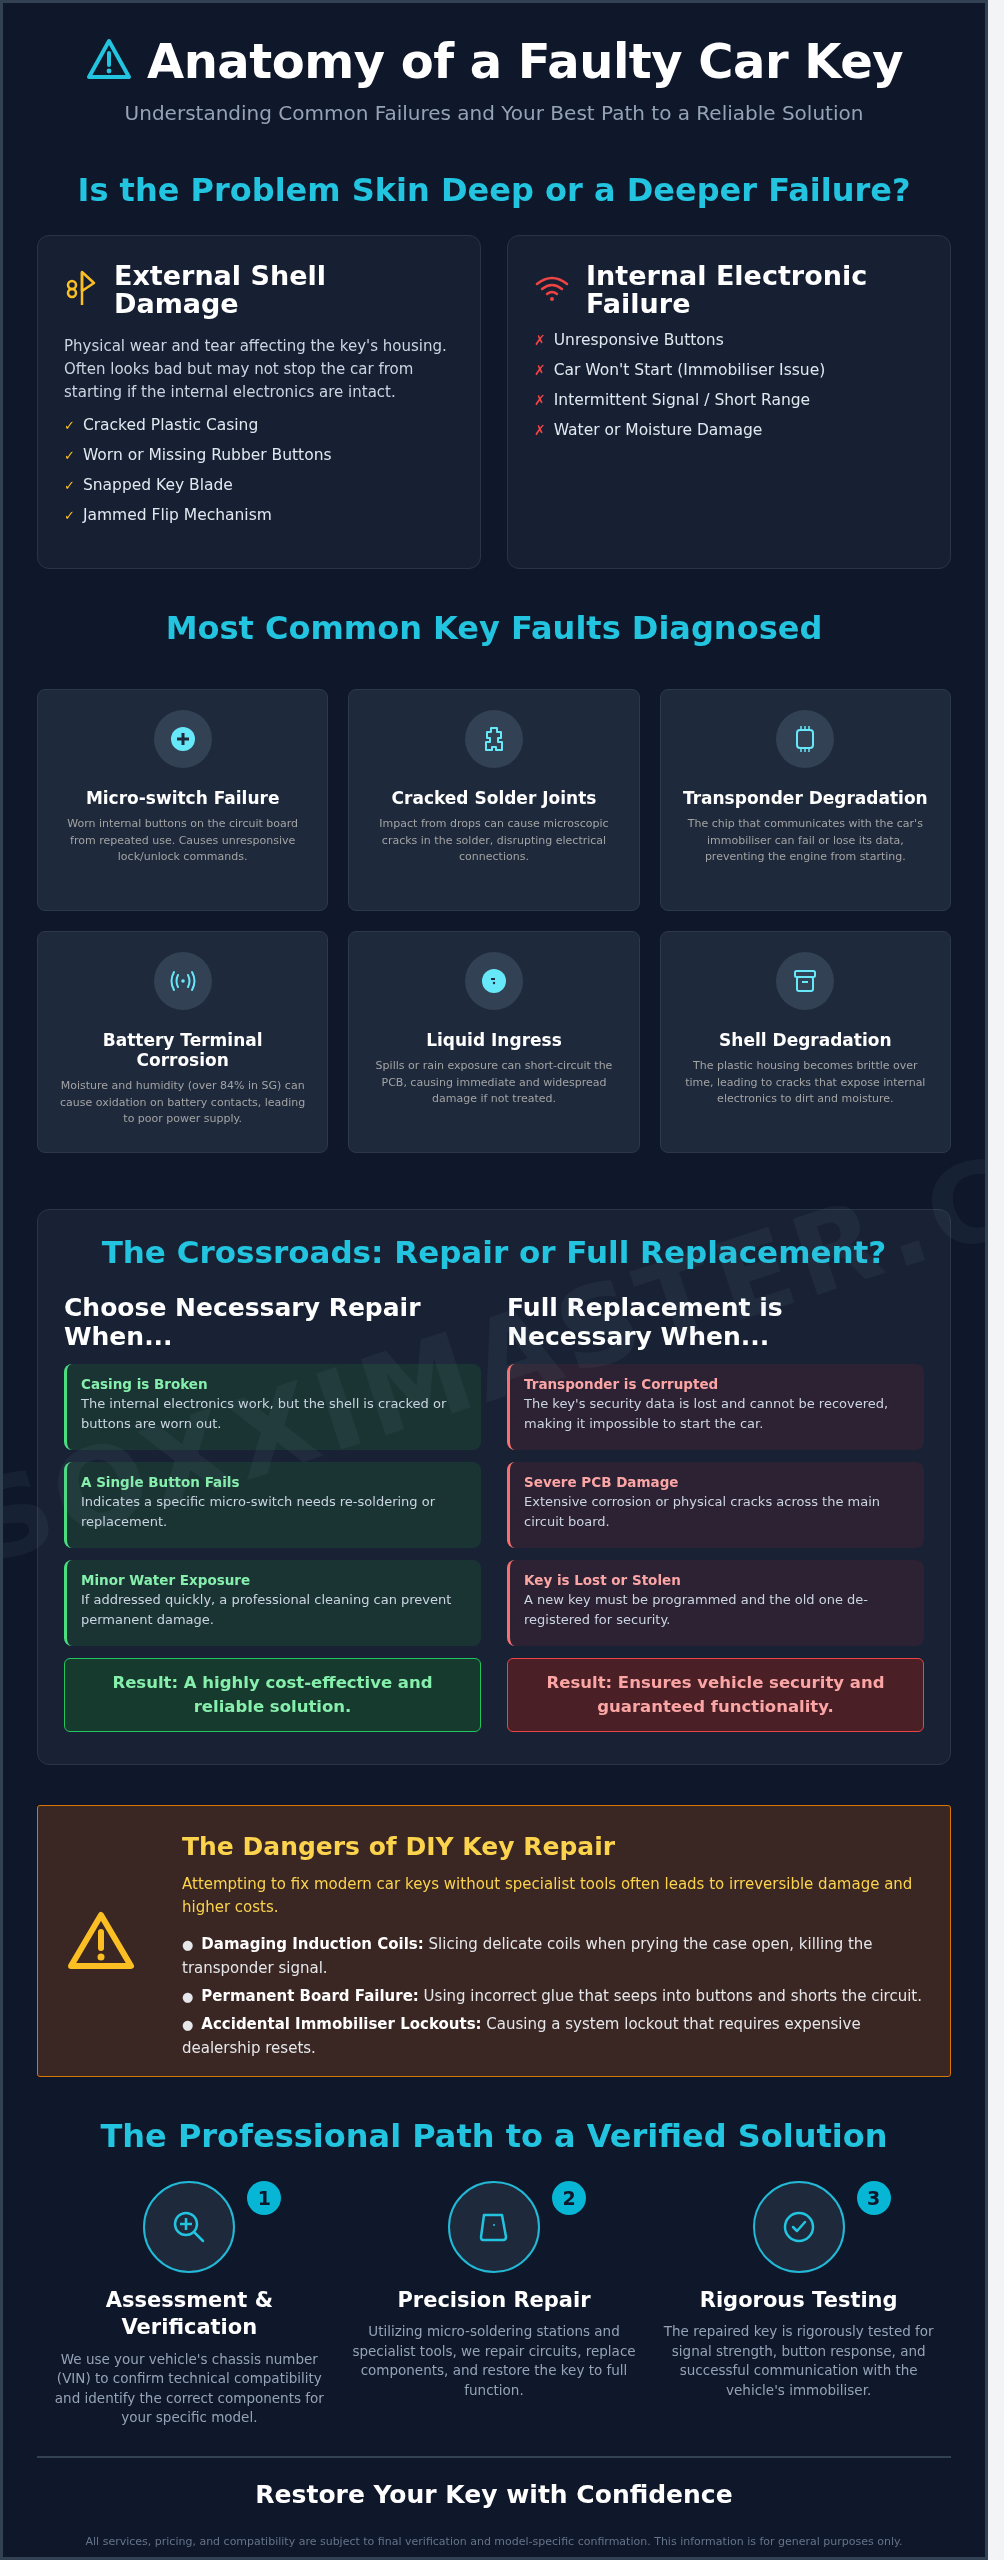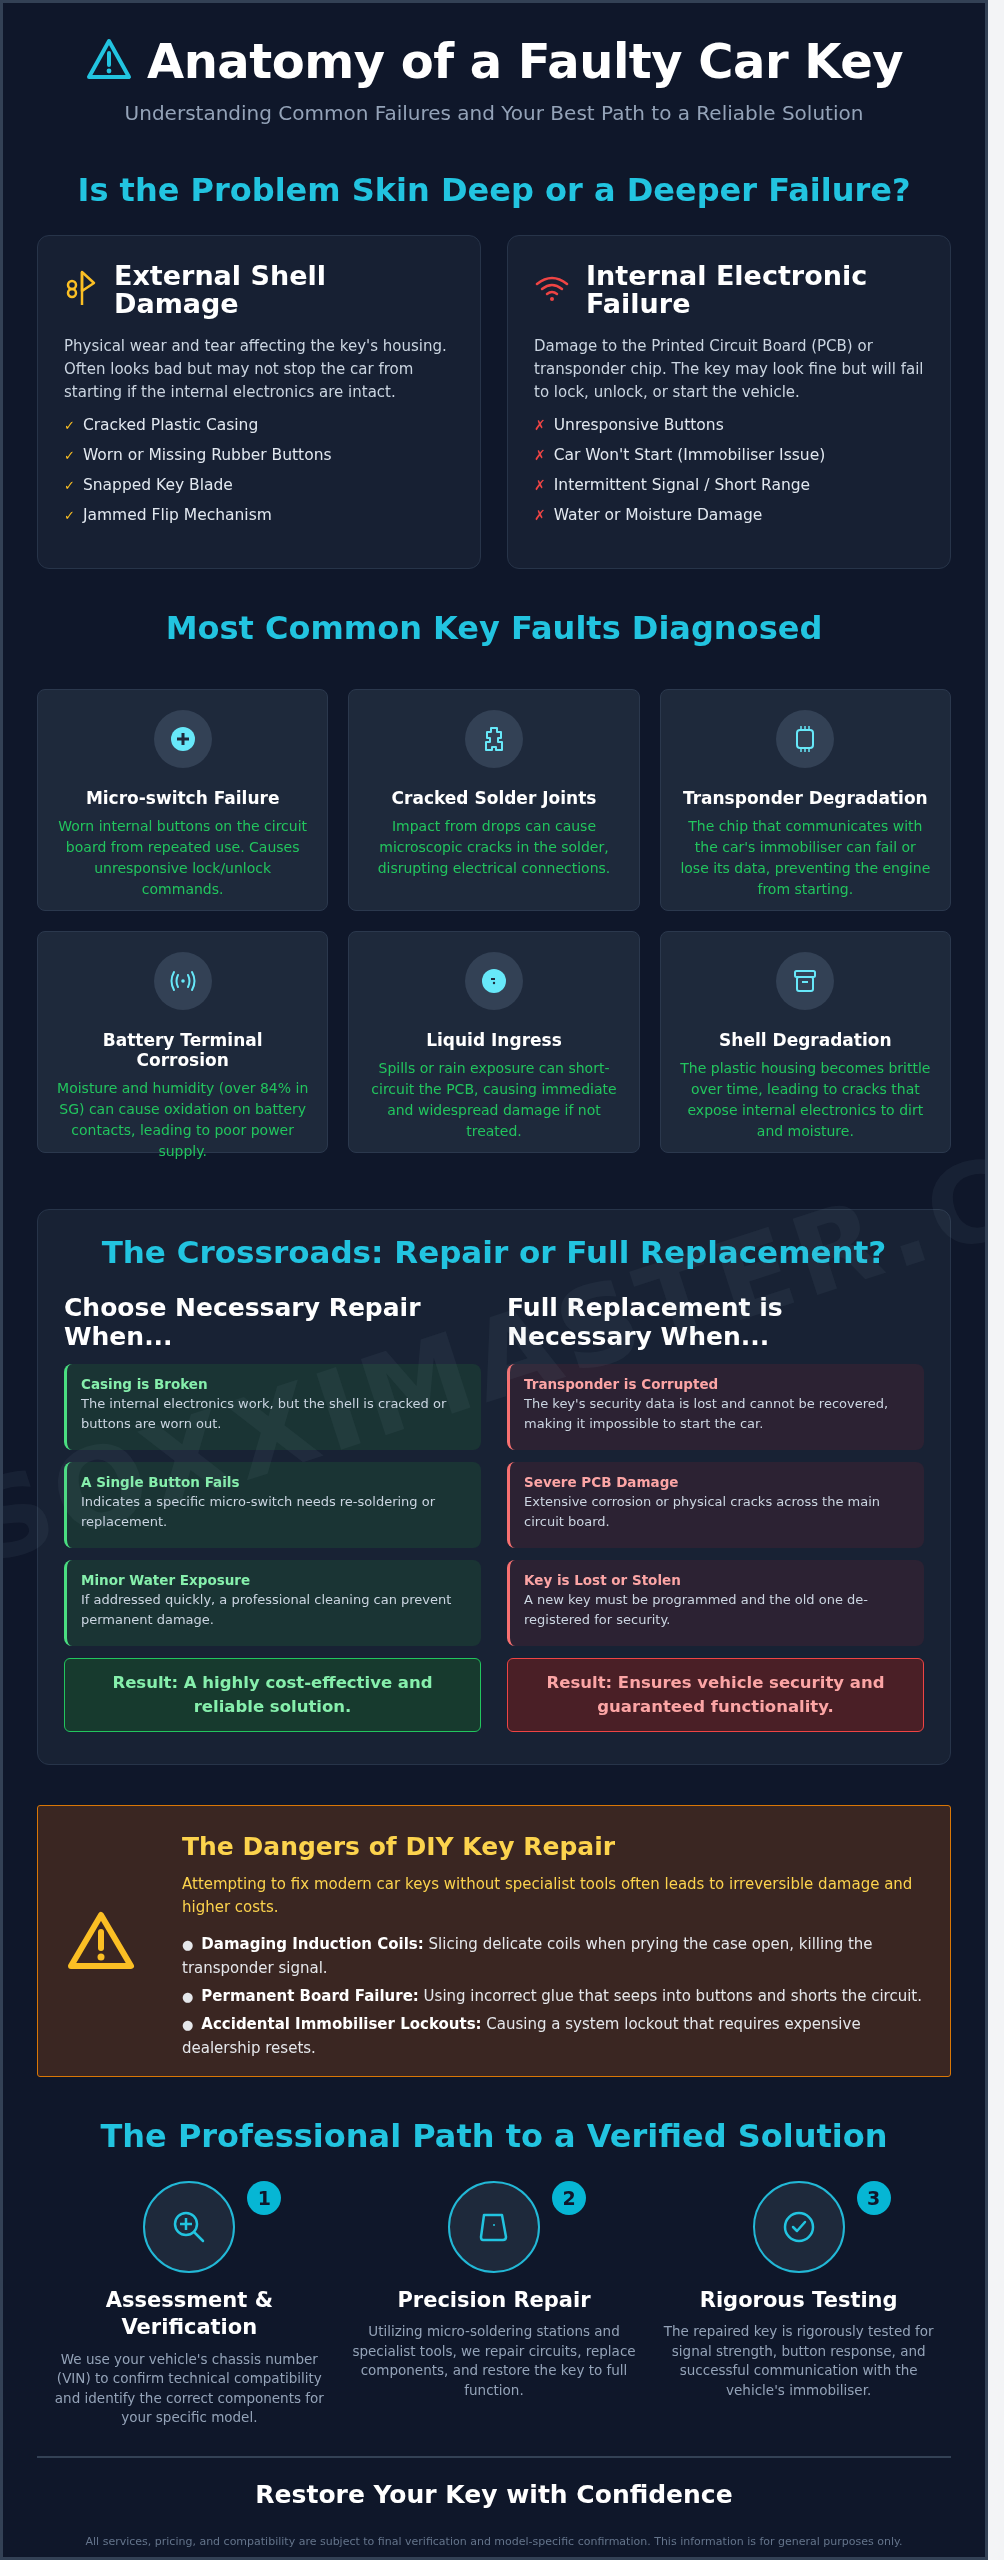--- a/index.html
+++ b/index.html
@@ -53,21 +53,21 @@
   .faults { display: grid; grid-template-columns: repeat(3, 1fr); gap: 20px 20px; padding: 16px 34px; margin-top: 26px; }
   .fault {
     background: #1e293b; border: 1px solid #2b384d; border-radius: 8px;
     height: 222px; text-align: center; padding: 20px 18px 0;
   }
   .fault-icon {
     width: 58px; height: 58px; border-radius: 50%; background: #334155;
     margin: 0 auto; display: flex; align-items: center; justify-content: center;
   }
   .fault-title { font-size: 17px; font-weight: bold; color: #ffffff; margin-top: 20px; }
-  .fault-desc { font-size: 14px; color: #22c55e; line-height: 1.5; margin-top: 8px; }
+  .fault-desc { font-size: 11px; color: #a3a3a3; line-height: 1.5; margin-top: 8px; }
 
   .crossroads {
     margin: 40px 34px 0; background: #182234; border: 1px solid #273449;
     border-radius: 12px; padding: 24px 26px 26px; position: relative; height: 556px;
   }
   .cr-title { margin-top: 0; font-size: 31px; }
   .cr-cols { display: flex; gap: 26px; margin-top: 24px; }
   .cr-col { flex: 1; }
   .cr-col-title { font-size: 25px; font-weight: bold; color: #ffffff; line-height: 1.15; height: 70px; }
   .cr-item {
@@ -183,21 +183,20 @@
         <span>
           <svg width="36" height="30" viewBox="0 0 36 30">
               <path d="M3 11 Q18 -1 33 11" fill="none" stroke="#ef4444" stroke-width="2.5" stroke-linecap="round"></path>
               <path d="M8 16 Q18 8 28 16" fill="none" stroke="#ef4444" stroke-width="2.5" stroke-linecap="round"></path>
               <path d="M13 21 Q18 17 23 21" fill="none" stroke="#ef4444" stroke-width="2.5" stroke-linecap="round"></path>
               <circle cx="18" cy="26" r="2" fill="#ef4444"></circle>
             </svg>
         </span>
         <h3 class="cc-title">Internal Electronic Failure</h3>
       </div>
-      <p class="cc-desc">Damage to the Printed Circuit Board (PCB) or transponder chip. The key may look fine but will fail to lock, unlock, or start the vehicle.</p>
       <ul class="cc-list">
         <li>
             <span class="mark-x">✗</span>
             <span>Unresponsive Buttons</span>
           </li>
         <li>
             <span class="mark-x">✗</span>
             <span>Car Won't Start (Immobiliser Issue)</span>
           </li>
         <li>

